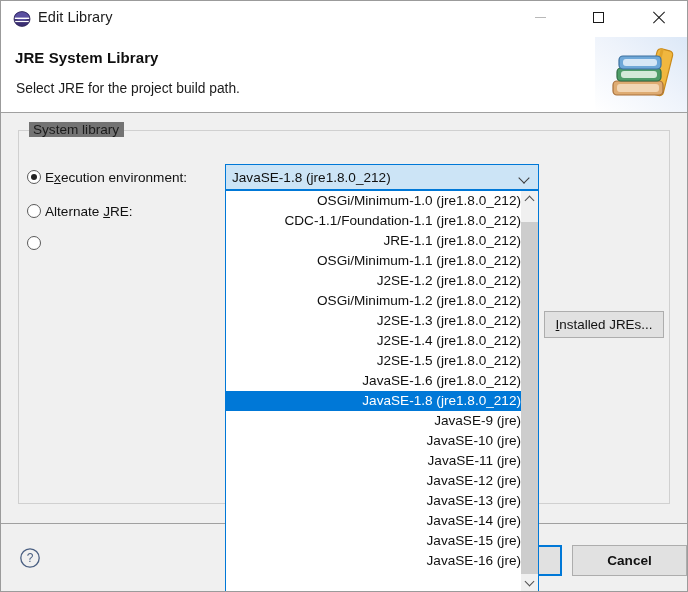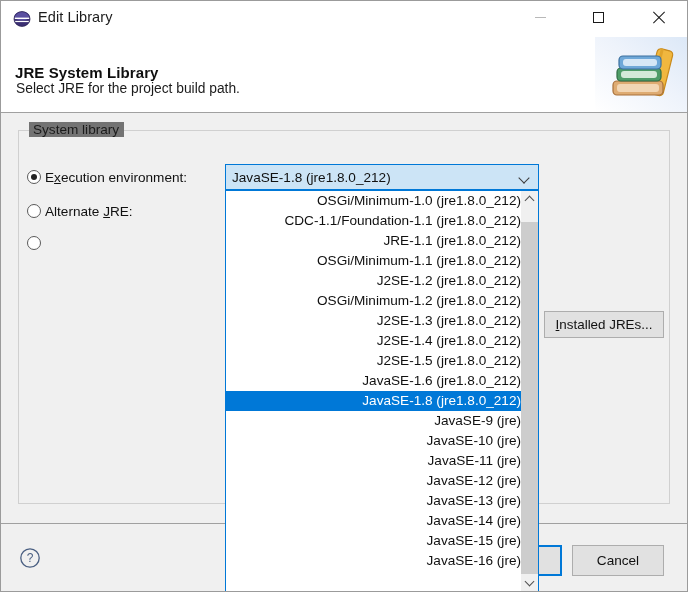--- a/index.html
+++ b/index.html
@@ -97,21 +97,20 @@
     box-sizing: border-box;
   }
   .header-title {
     position: absolute;
     left: 14px; top: 12px;
     font-size: 15px;
     font-weight: bold;
     color: #0f0f0f;
     letter-spacing: 0.1px;
     white-space: nowrap;
-    margin-top: 15px;
   }
   .header-sub {
     position: absolute;
     left: 15px; top: 44px;
     font-size: 13.8px;
     color: #1b1b1b;
     white-space: nowrap;
   }
   .header-image {
     position: absolute;
@@ -337,22 +336,23 @@
   }
   .dlg-btn.finish {
     left: 443px; top: 544px;
     width: 118px;
     border: 2px solid #0078d7;
     background: #e1e1e1;
     z-index: 10;
   }
   .dlg-btn.cancel {
     left: 571px; top: 544px;
-    width: 92px;
+    width: 115px;
     z-index: 60;
+    font-weight: bold;
   }
 </style>
 </head>
 <body>
 
 <div class="window">
 
   <div class="titlebar">
     <div class="title-icon">
       <svg width="18" height="18" viewBox="0 0 18 18">

